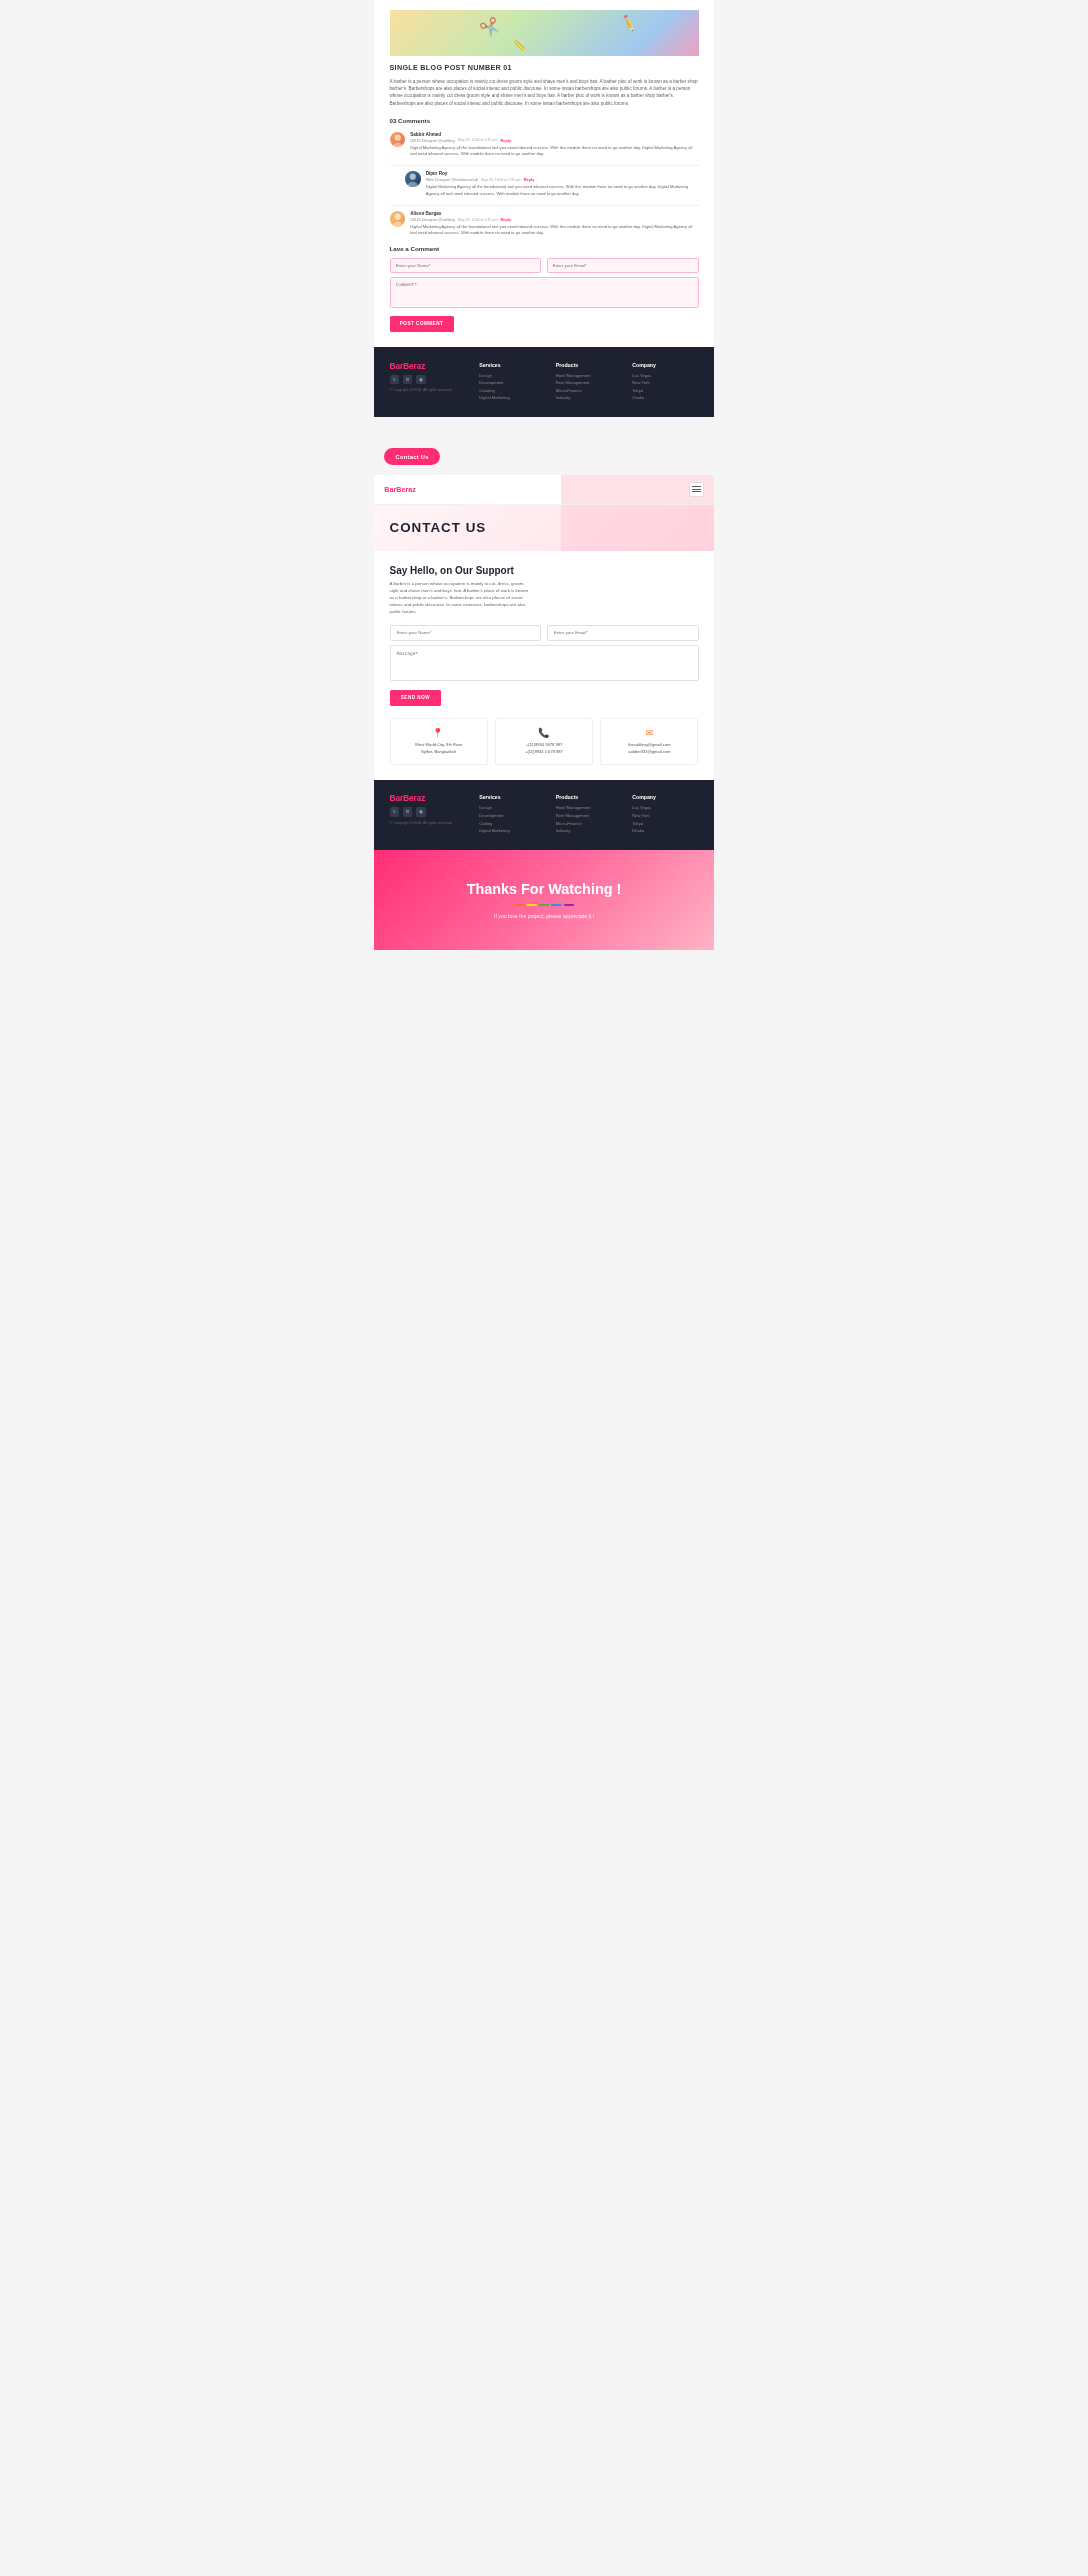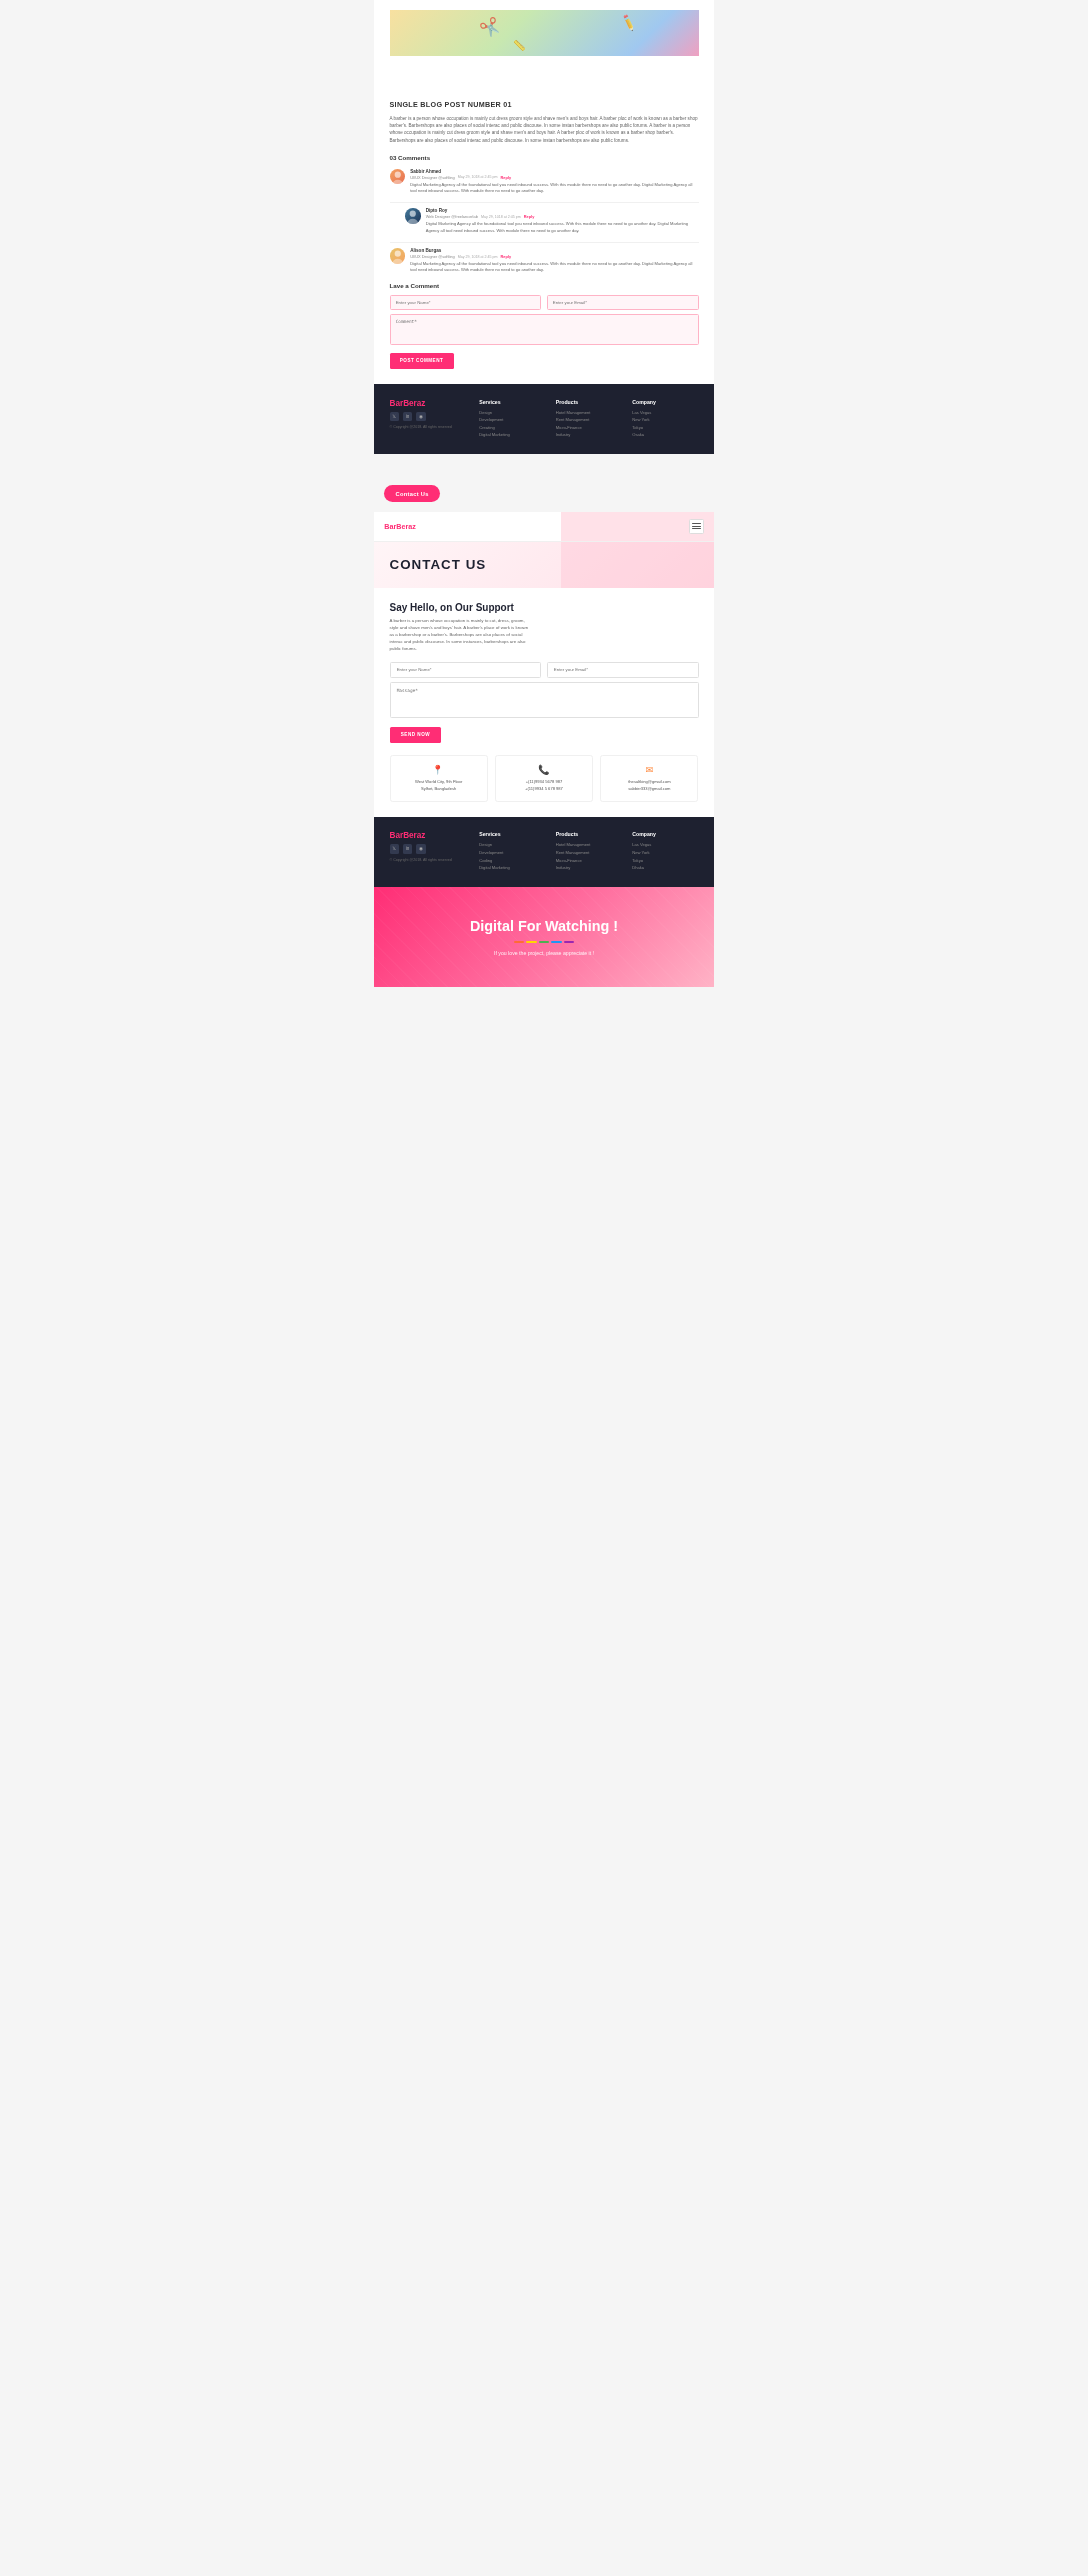--- a/index.html
+++ b/index.html
@@ -11,21 +11,20 @@
       padding: 10.3px 15.5px 15.5px;
       margin-bottom: 0;
     }
     .blog-title {
       font-size: 7.2px;
       font-weight: 700;
       color: #333;
       margin-bottom: 5.2px;
       text-transform: uppercase;
       letter-spacing: 0.3px;
-      margin-top: 37px;
     }
     .blog-description {
       font-size: 4.6px;
       color: #666;
       line-height: 1.6;
       margin-bottom: 10.3px;
     }
 
     
     .comments-section { margin-top: 5.2px; }
@@ -690,21 +689,21 @@
     <div class="footer-col-title">Company</div>
     <div class="footer-link">Las Vegas</div>
     <div class="footer-link">New York</div>
     <div class="footer-link">Tokyo</div>
     <div class="footer-link">Dhaka</div>
   </div>
 </div>
 
 <div class="thanks-section">
   <div class="thanks-bg-pattern"></div>
-  <h2 class="thanks-title">Digital For Watching !</h2>
+  <h2 class="thanks-title">Thanks For Watching !</h2>
   <div class="thanks-divider">
     <div class="divider-dot" style="background:#ff6b35;"></div>
     <div class="divider-dot" style="background:#ffd700;"></div>
     <div class="divider-dot" style="background:#4caf50;"></div>
     <div class="divider-dot" style="background:#2196f3;"></div>
     <div class="divider-dot" style="background:#9c27b0;"></div>
   </div>
   <p class="thanks-subtitle">If you love the project, please appreciate it !</p>
 </div>
 

